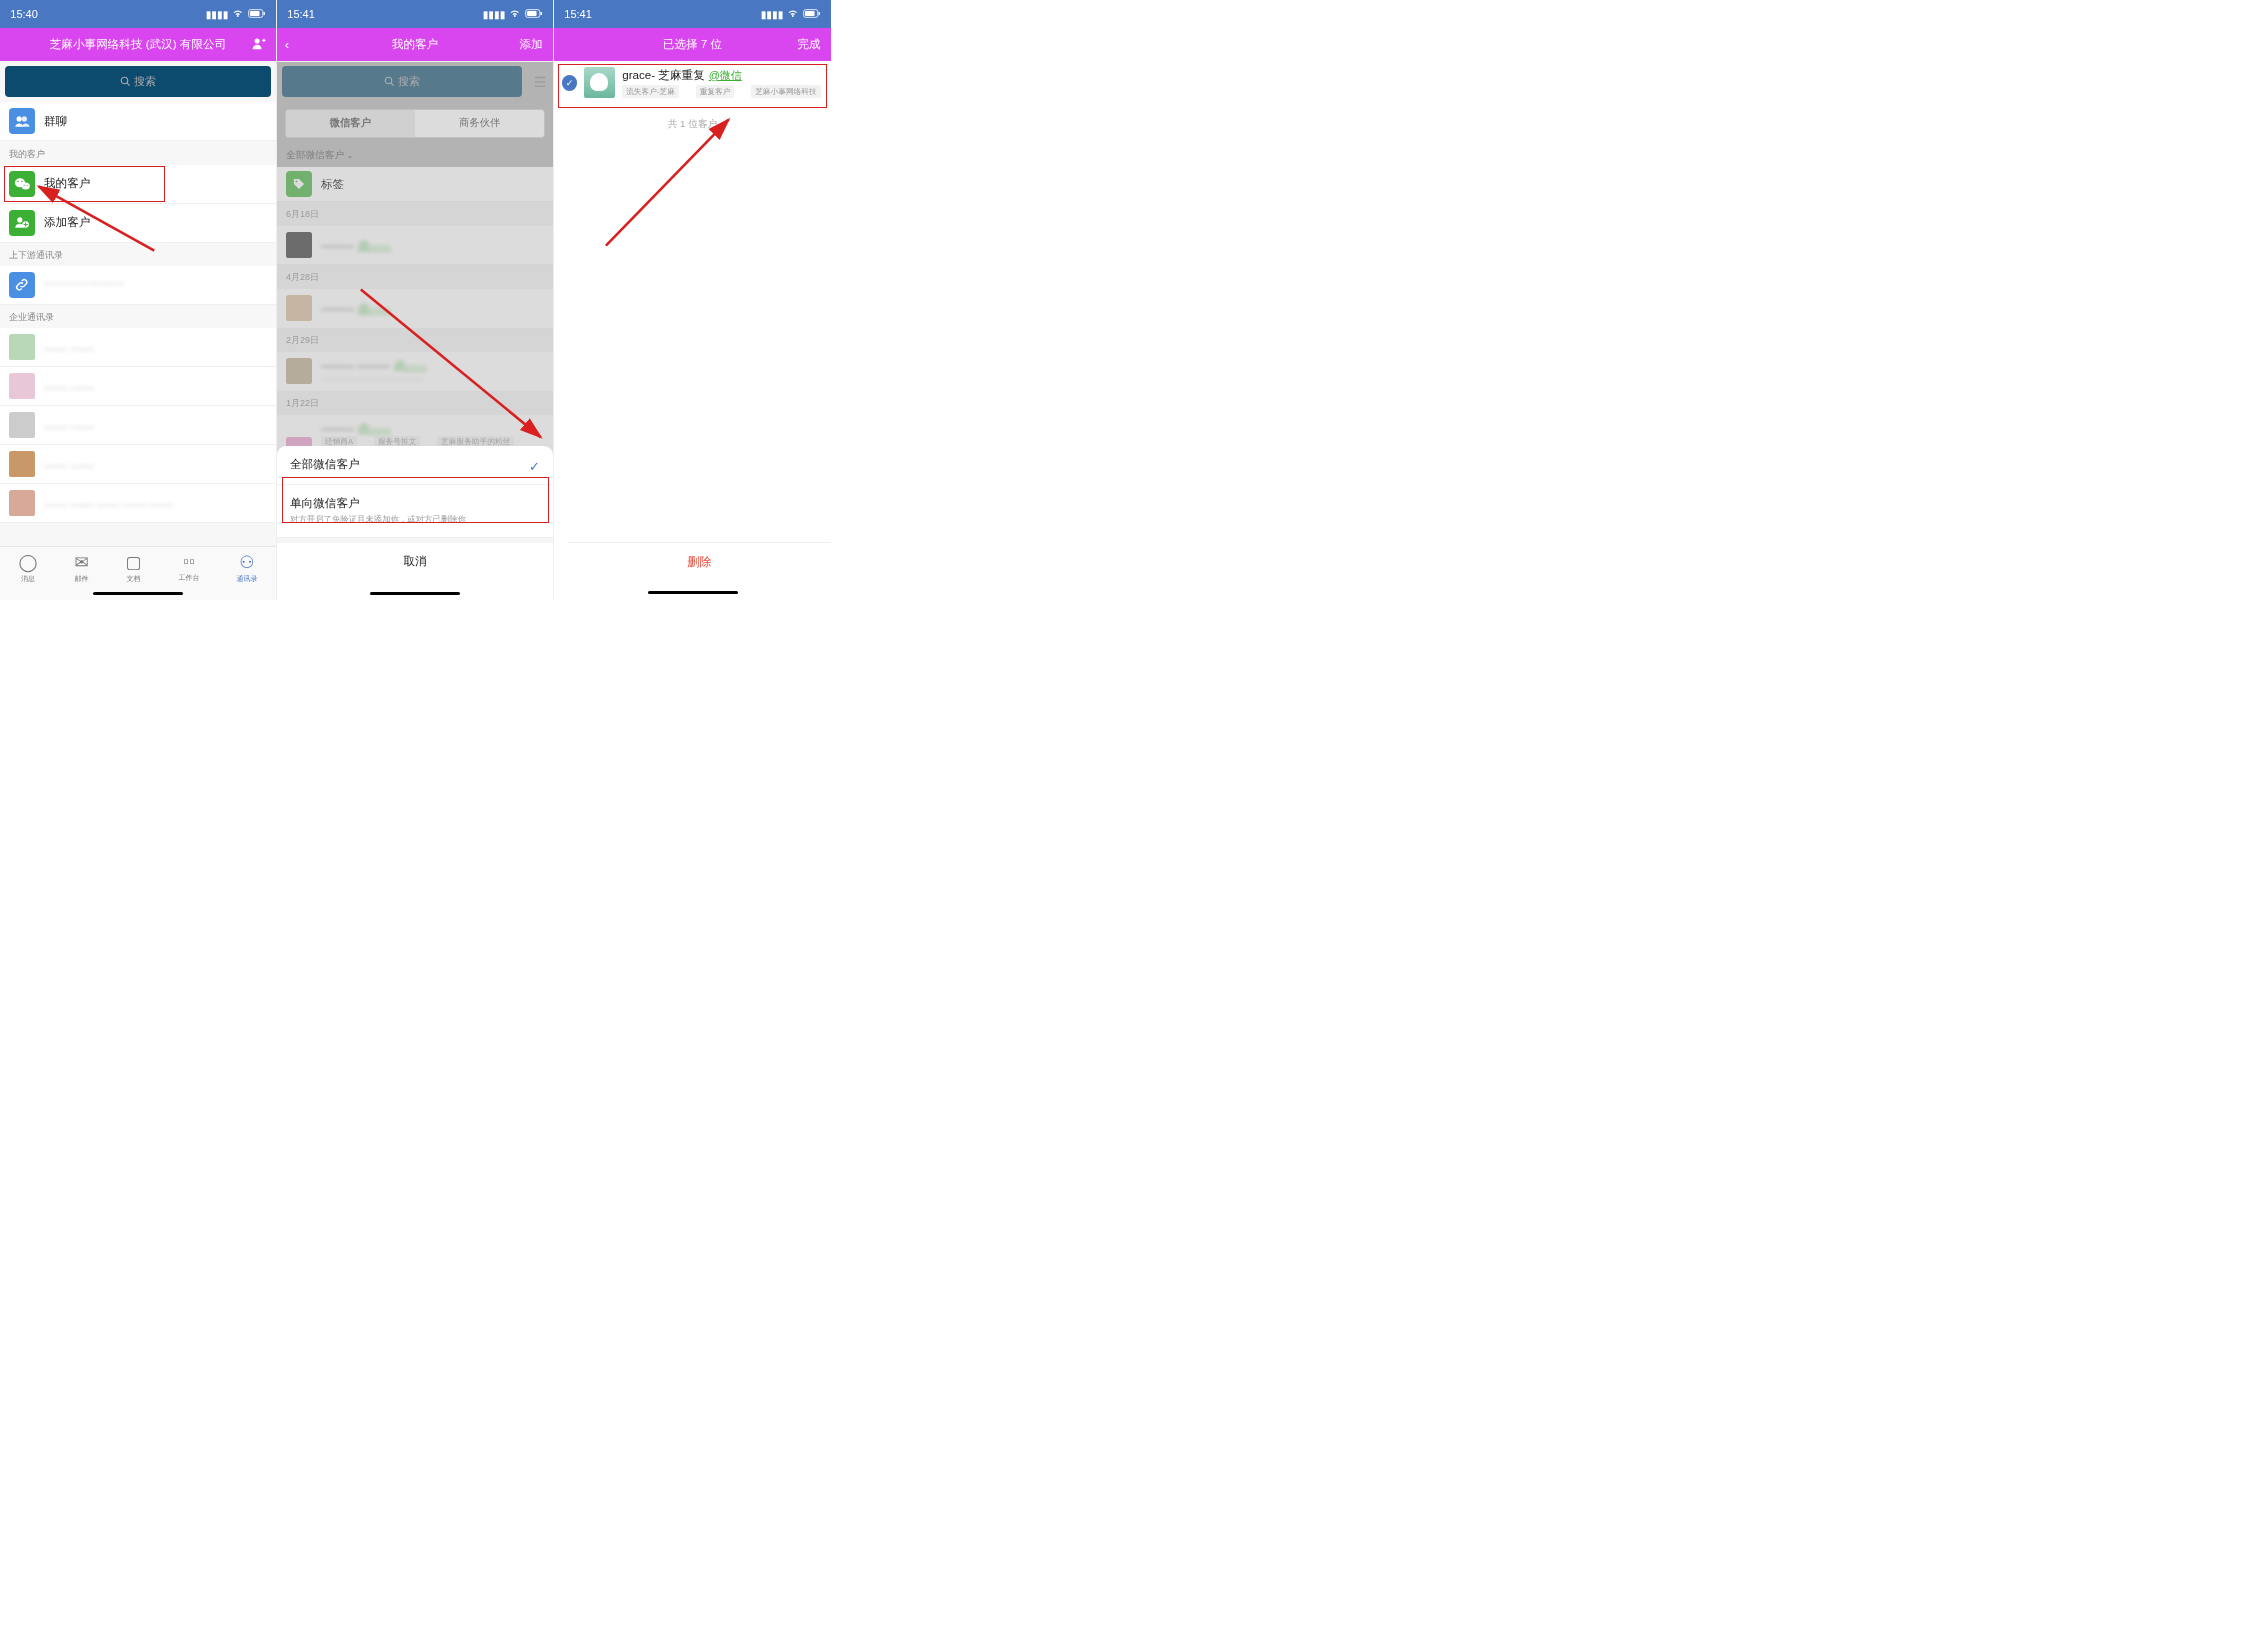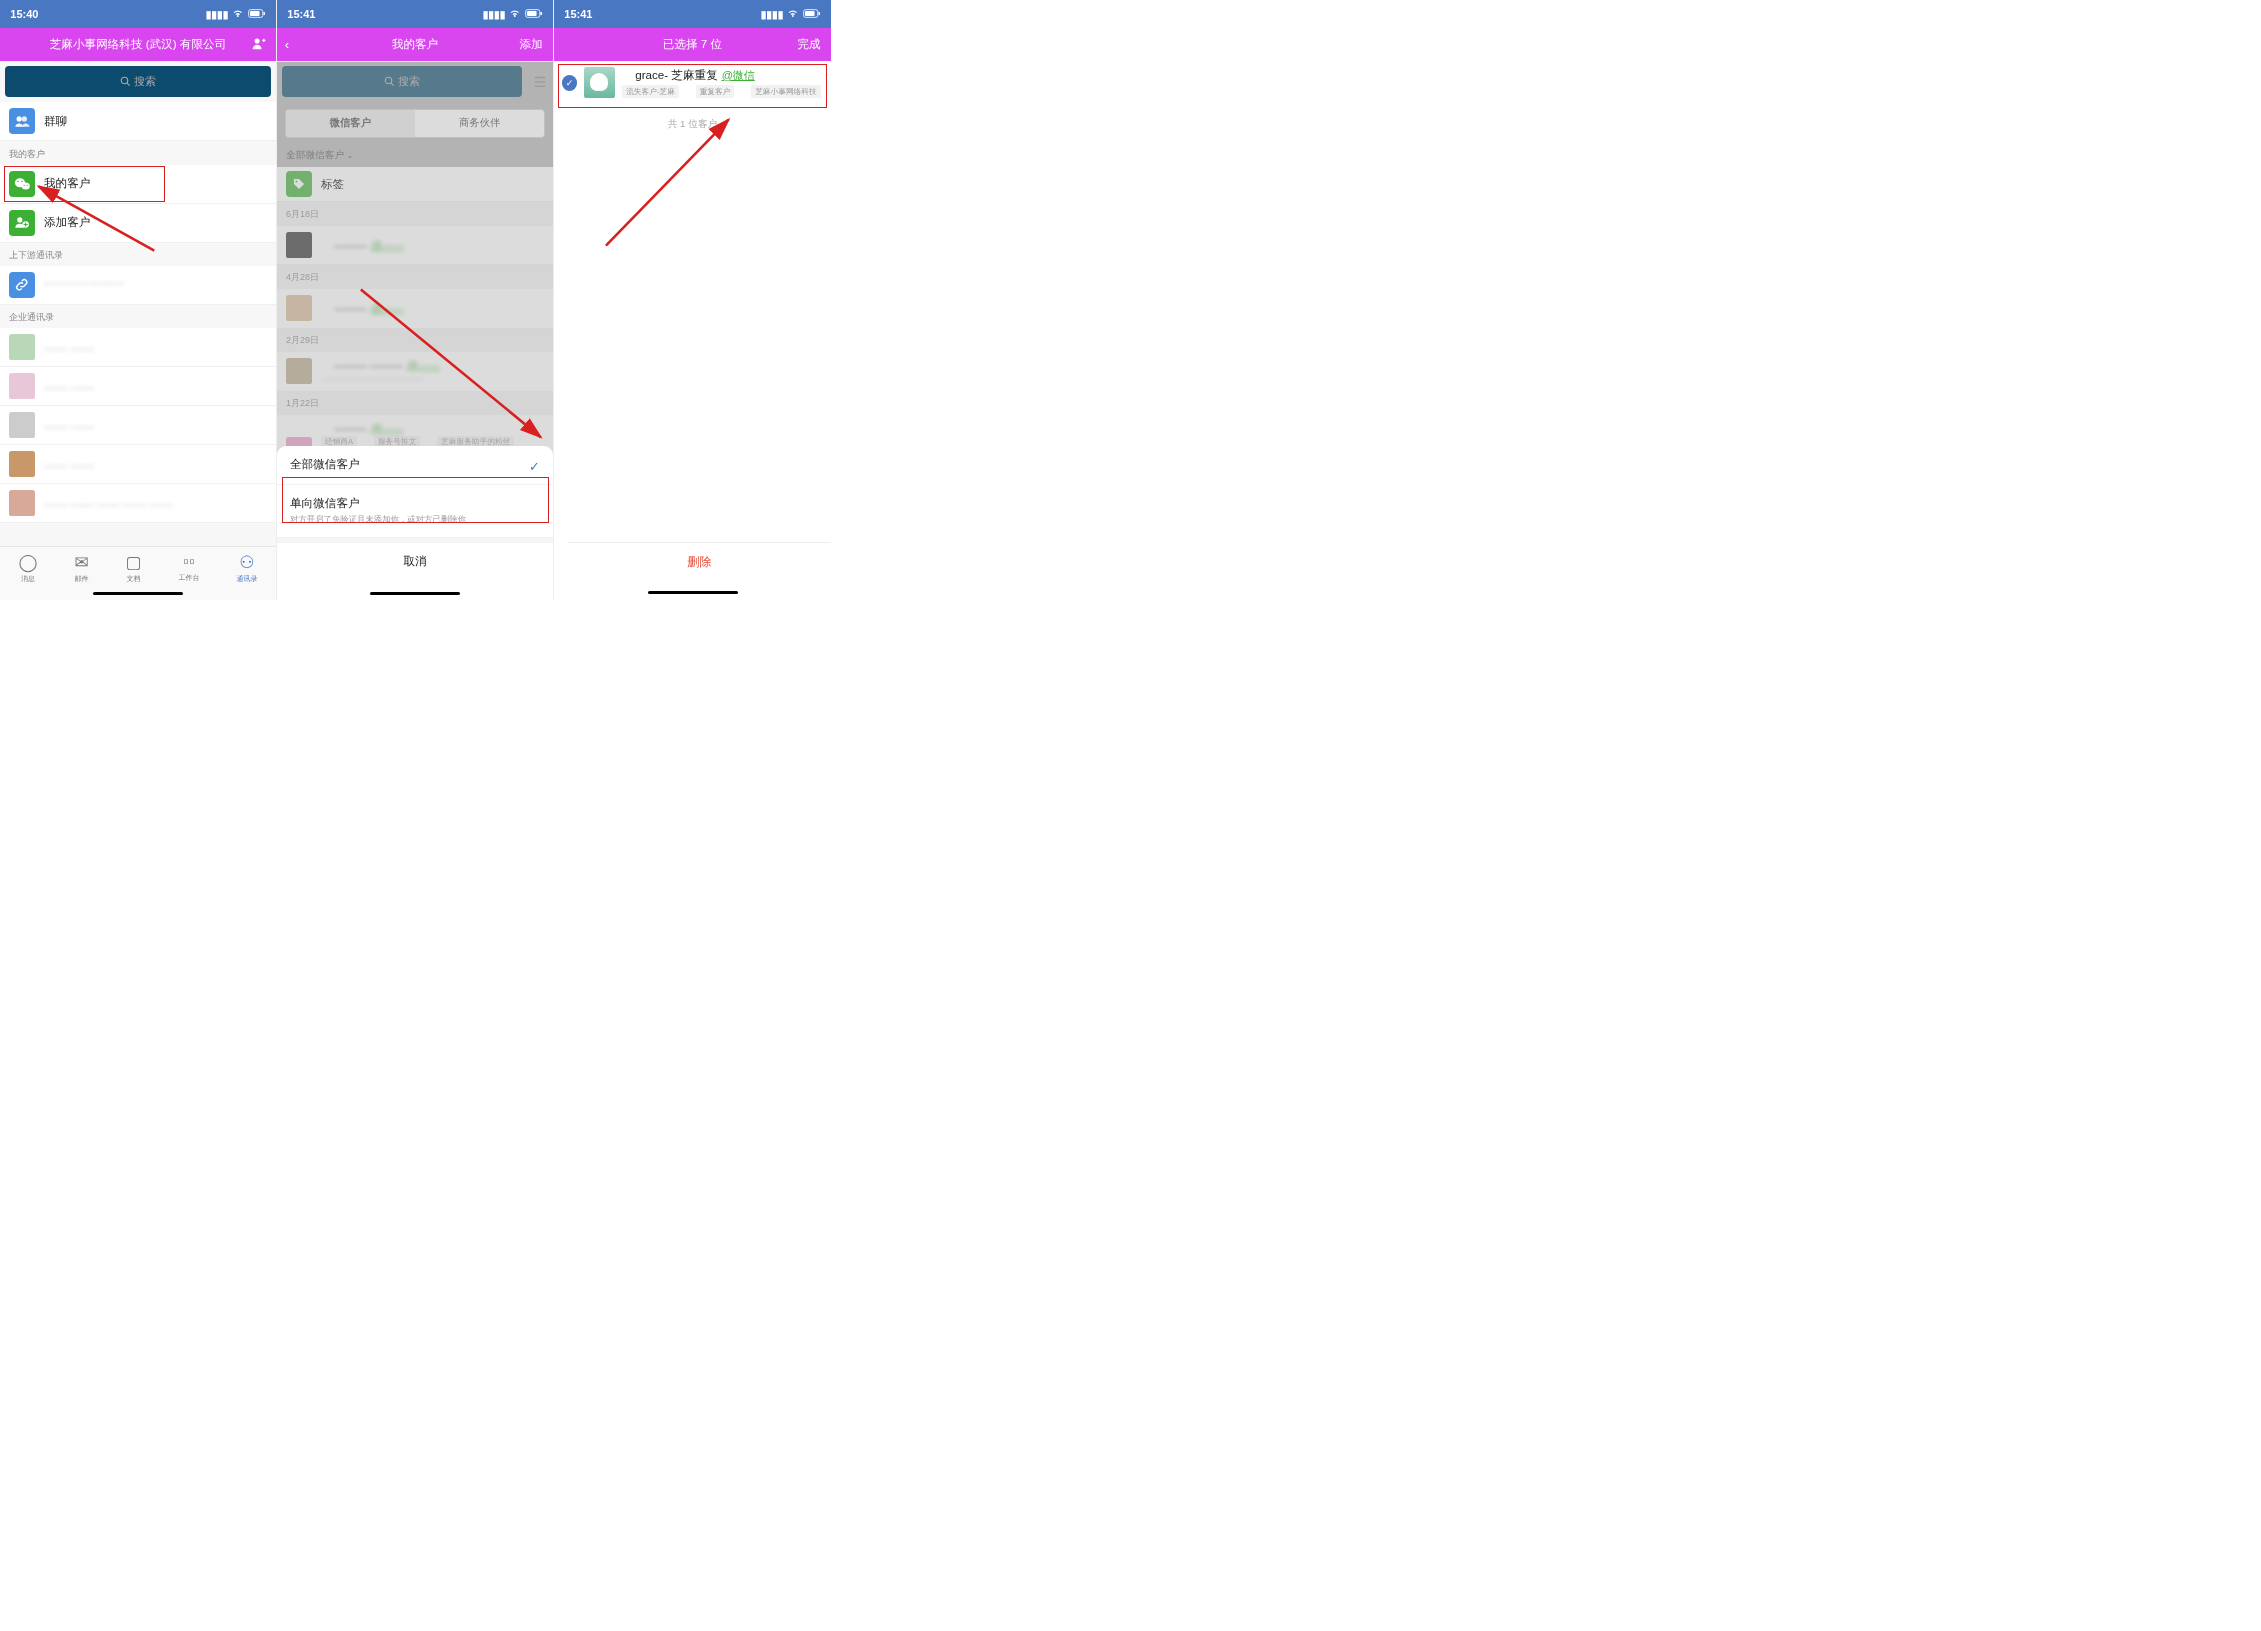--- a/index.html
+++ b/index.html
@@ -24,21 +24,21 @@
   
   .status-bar {
     height: 28px;
     background: #4a77c2;
     color: #fff;
     display: flex;
     align-items: center;
     justify-content: space-between;
     padding: 0 10.3px;
     font-size: 11px;
-    font-weight: 700;
+    font-weight: 400;
   }
   .status-icons { display: flex; gap: 3.9px; align-items: center; font-size: 10.3px; }
 
   
   .nav-bar {
     height: 33px;
     background: #d946ef;
     color: #fff;
     display: flex;
     align-items: center;
@@ -125,21 +125,21 @@
   .tag-icon { width: 26px; height: 26px; border-radius: 3.9px; background: #3cb034; display: flex; align-items: center; justify-content: center; color: #fff; font-size: 14px; margin-right: 9px; }
 
   .date-label { font-size: 9px; color: #888; padding: 5.2px 9px; background: #f2f2f2; }
 
   .cust-item {
     background: #fff; padding: 6.4px 9px; display: flex; align-items: center;
     border-bottom: 0.6px solid #f0f0f0;
   }
   .cust-item .avatar-sq { flex-shrink: 0; }
   .cust-main { flex: 1; min-width: 0; }
-  .cust-name { font-size: 11px; color: #222; display: flex; align-items: center; gap: 3.9px; margin-left: 13px; }
+  .cust-name { font-size: 11px; color: #222; display: flex; align-items: center; gap: 3.9px; }
   .cust-badge { font-size: 11px; color: #3cb034; text-decoration: underline; }
   .cust-tags { margin-top: 2.6px; display: flex; flex-wrap: wrap; gap: 17px; }
   .cust-tag { font-size: 7.7px; color: #999; background: #f2f2f2; padding: 1.3px 3.9px; border-radius: 1.3px; }
 
   
   .dim-overlay { position: absolute; inset: 0; background: rgba(0,0,0,0.25); }
   .action-sheet {
     position: absolute; bottom: 0; left: 0; right: 0;
     background: #fff; border-radius: 9px 9px 0 0;
     padding-bottom: 19.3px;

